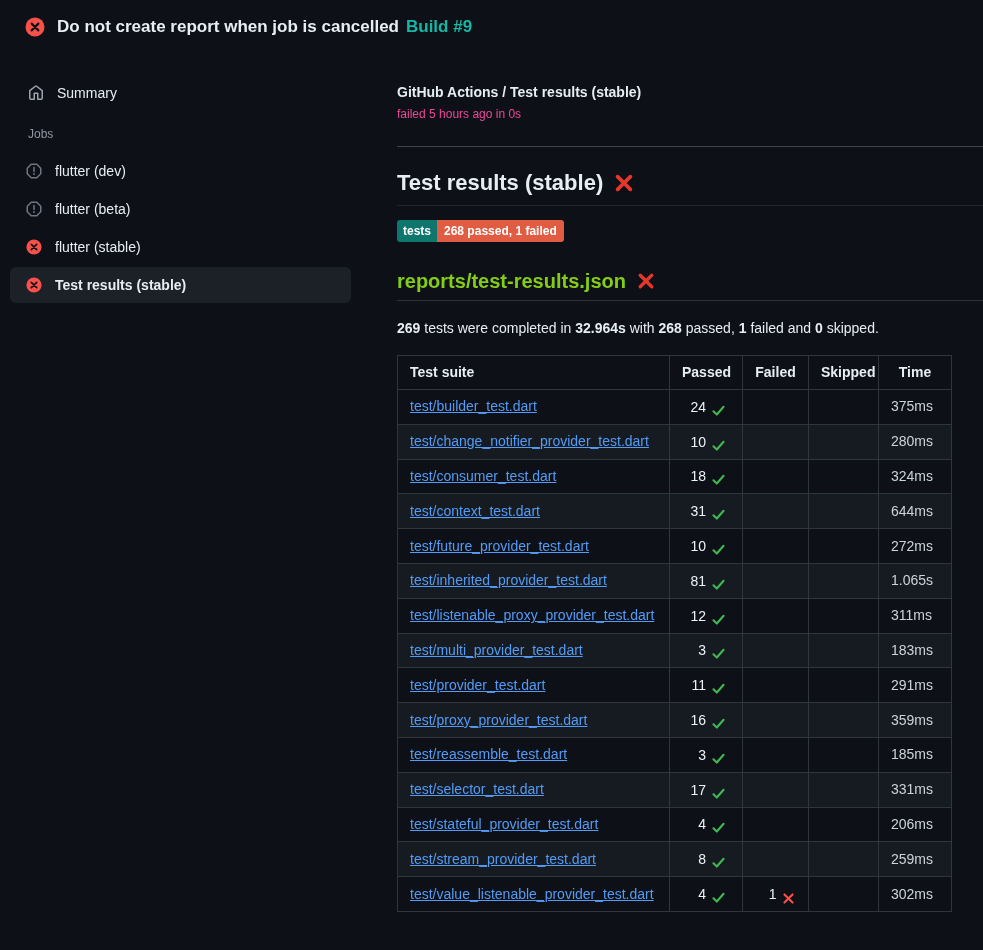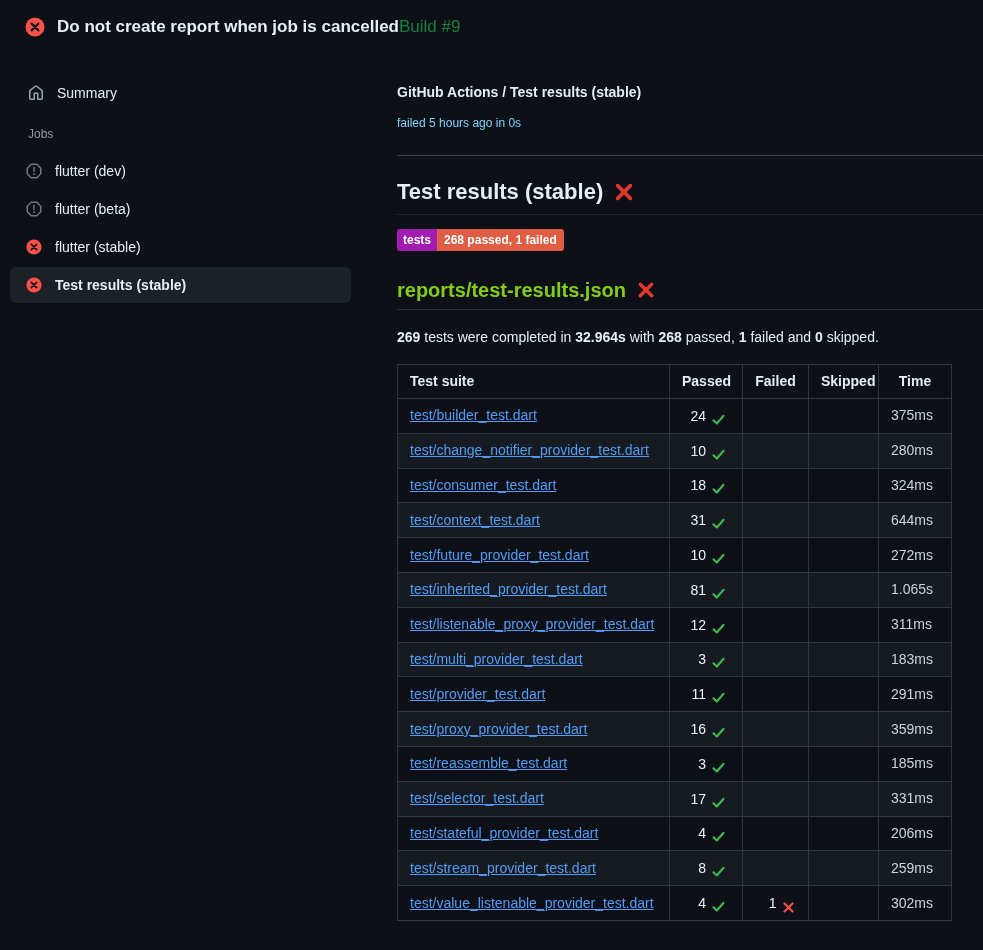--- a/index.html
+++ b/index.html
@@ -8,48 +8,48 @@
     width: 983px; height: 950px; overflow: hidden; position: relative;
     background: #0d1117; color: #e6edf3;
     font-family: "Liberation Sans", sans-serif; font-size: 14px;
   }
   a { text-decoration: none; }
 
   
   .check-header { display: flex; align-items: center; gap: 12px; padding: 16px 0 15px 25px; height: 53px; }
   .check-header .status-ico { width: 20px; height: 20px; flex: 0 0 auto; }
   .check-header h1 { margin: 0; font-size: 17px; font-weight: 700; line-height: 22px; white-space: nowrap; }
-  .check-header .build { color: #15803d; font-weight: 400; }
+  .check-header .build { color: #14b8a6; font-weight: 700; margin-left: 7px; }
 
   
   .layout { display: flex; align-items: flex-start; }
   .sidebar { width: 361px; flex: 0 0 auto; padding-top: 24px; }
   .main { width: 586px; flex: 0 0 auto; margin-left: 36px; padding-top: 30px; }
 
   
   .summary-item { display: flex; align-items: flex-start; gap: 13px; padding: 8px 16px 8px 28px; height: 32px;
     color: #e6edf3; cursor: pointer; }
   .jobs-heading { color: #9198a1; font-size: 12px; padding: 0 28px; margin: 18px 0 12px; }
   .job-item { display: flex; align-items: center; gap: 13px; padding: 10px 16px; margin: 2px 10px;
     border-radius: 6px; color: #e6edf3; cursor: pointer; }
   .job-item .icon, .summary-item .icon { width: 16px; height: 16px; display: inline-flex; flex: 0 0 auto; }
   .job-item.selected { background: #1c2128; font-weight: 700; }
 
   
   .check-name { font-weight: 700; font-size: 14px; line-height: 18px; }
-  .check-status { color: #7dd3fc; font-size: 12px; margin-top: 14px; line-height: 16px; }
+  .check-status { color: #ec4899; font-size: 12px; margin-top: 5px; line-height: 16px; }
   .divider { border: 0; border-top: 1px solid #3d444d; margin: 24px 0 0; }
 
   .section-title { display: flex; align-items: center; gap: 11px; margin: 22px 0 0;
     font-size: 22px; font-weight: 700; line-height: 28px; padding-bottom: 8px; border-bottom: 1px solid #21262d; }
   .hx { flex: 0 0 auto; }
 
   .badge { display: inline-flex; margin-top: 14px; font-size: 12px; font-weight: 700; line-height: 16px;
     border-radius: 3px; overflow: hidden; color: #ffffff; }
-  .badge-label { background: #a21caf; padding: 3px 6px; }
+  .badge-label { background: #0f766e; padding: 3px 6px; }
   .badge-value { background: #e05d44; padding: 3px 7px; }
 
   .report-heading { display: flex; align-items: center; gap: 11px; margin: 26px 0 0;
     font-size: 20px; font-weight: 700; line-height: 26px; padding-bottom: 6px; border-bottom: 1px solid #2d333b; }
   .report-heading a { color: #84cc16; }
 
   .summary-line { margin: 18px 0 4px; font-size: 14px; line-height: 18px; color: #e6edf3; }
   .summary-line b { font-weight: 700; }
 
   

